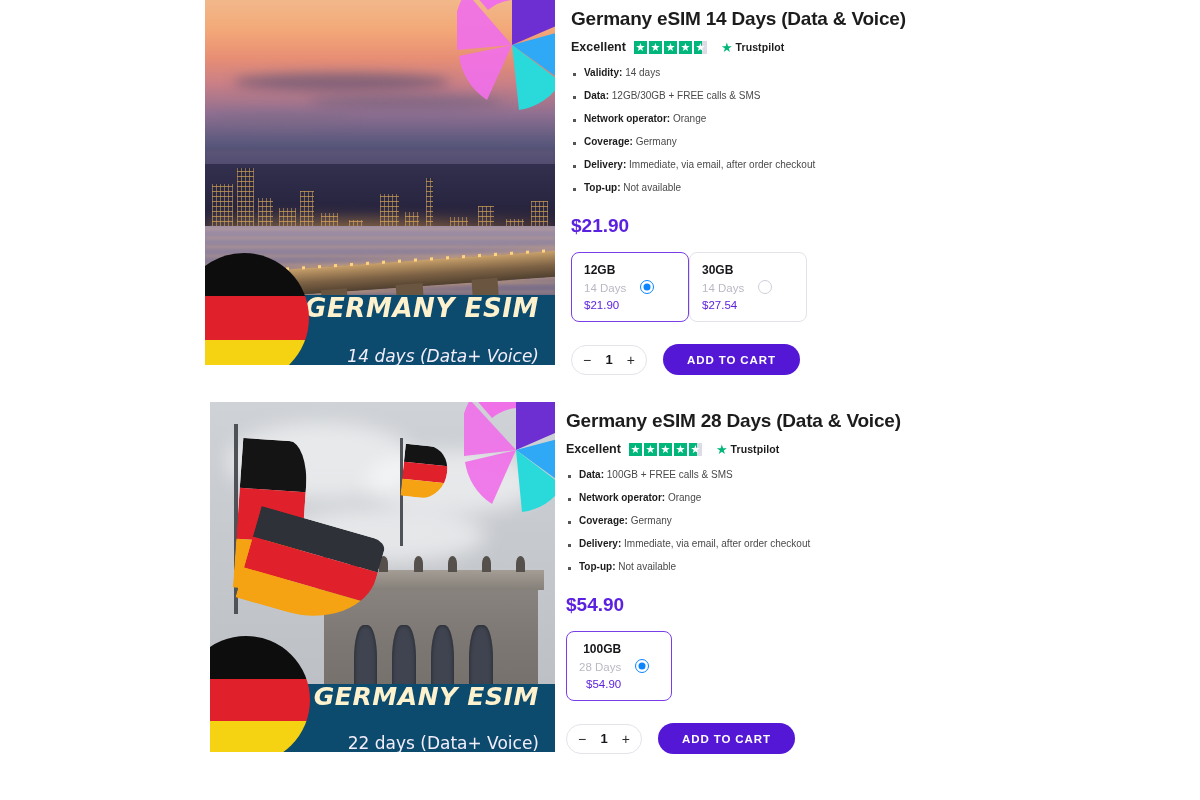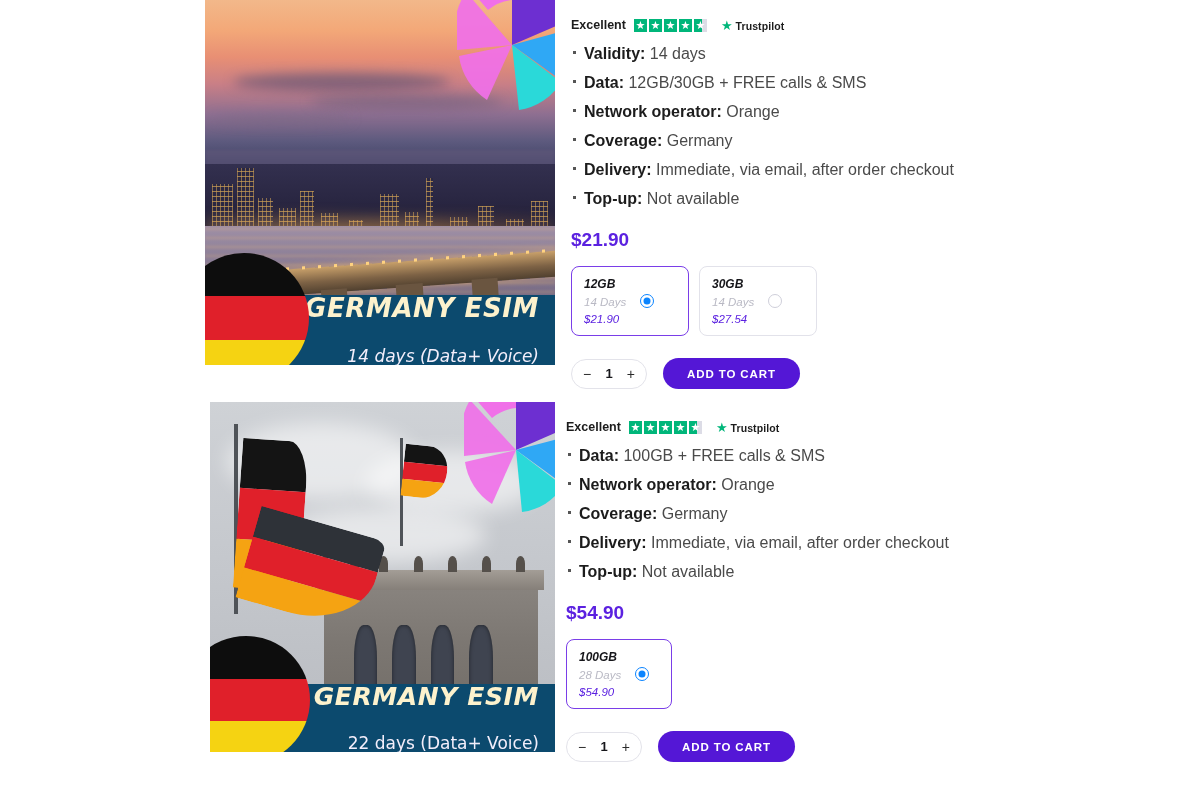--- a/index.html
+++ b/index.html
@@ -152,52 +152,52 @@
   .fc-black { top:0;      background:#0d0d0d; }
   .fc-red   { top:33.3%;  background:#e0202a; }
   .fc-gold  { top:66.6%;  background:#f5d312; }
 
   
   .prod-title {
     font-size:19px; font-weight:700; color:#1c1c1c;
     letter-spacing:-.2px; margin:0;
   }
 
-  .rating-row { display:flex; align-items:flex-end; gap:8px; }
+  .rating-row { display:flex; align-items:center; gap:8px; }
   .rating-word { font-size:12.5px; font-weight:700; color:#1c1c1c; }
   .stars { display:flex; gap:2px; }
   .star-box {
     width:13px; height:13px; background:#00b67a; position:relative;
     display:flex; align-items:center; justify-content:center;
   }
   .star-box.partial { background:#dcdce6; }
   .star-box.partial .fillpart {
     position:absolute; left:0; top:0; height:100%; background:#00b67a;
   }
   .star-glyph {
     position:relative; color:#fff; font-size:11px; line-height:1;
   }
   .tp-logo { display:flex; align-items:center; gap:3px; margin-left:6px; }
   .tp-star { color:#00b67a; font-size:13px; line-height:1; }
   .tp-name { font-size:10.5px; color:#1c1c1c; font-weight:600; letter-spacing:.1px; }
 
   .spec-list { list-style:none; margin:0; padding:0; }
   .spec-item {
-    position:relative; padding-left:13px; font-size:16px;
+    position:relative; padding-left:13px; font-size:10px;
     color:#4a4a4a; line-height:1;
   }
   .spec-item::before {
     content:""; position:absolute; left:2px; top:5px;
     width:3px; height:3px; background:#555;
   }
   .spec-label { font-weight:700; color:#1c1c1c; }
 
   .price { font-size:19px; font-weight:700; color:#5b21e0; }
 
-  .variants { display:flex; gap:10px;font-style:italic; }
+  .variants { display:flex; gap:0; }
   .variant {
     border:1px solid #e2e2ea; border-radius:8px;
     background:#fff; display:flex; align-items:center;
     padding:10px 12px; gap:14px;
   }
   .variant.selected { border:1.6px solid #7a3ee8; }
   .variant-text { display:flex; flex-direction:column; gap:5px; }
   .v-size  { font-size:12px; font-weight:700; color:#16161a; }
   .v-days  { font-size:11.5px; color:#b9b9c4; }
   .v-price { font-size:11.5px; color:#5b21e0; }
@@ -294,20 +294,21 @@
         <div class="flag-circle" style="left:-26px; bottom:-18px; width:130px; height:130px;">
           <i class="fc-black"></i>
             <i class="fc-red"></i>
             <i class="fc-gold"></i>
         </div>
       </div>
     </div>
 
     <div class="info-col" style="margin-left:16px; padding-top:8px; width:620px;">
 
+      <h2 class="prod-title">Germany eSIM 14 Days (Data &amp; Voice)</h2>
 
       <div class="rating-row" style="margin-top:10px;">
         <span class="rating-word">Excellent</span>
         <span class="stars">
           <span class="star-box">
               <span class="star-glyph">★</span>
             </span>
           <span class="star-box">
               <span class="star-glyph">★</span>
             </span>
@@ -451,20 +452,21 @@
         <div class="flag-circle" style="left:-28px; bottom:-12px; width:128px; height:128px;">
           <i class="fc-black"></i>
             <i class="fc-red"></i>
             <i class="fc-gold"></i>
         </div>
       </div>
     </div>
 
     <div class="info-col" style="margin-left:11px; padding-top:8px; width:620px;">
 
+      <h2 class="prod-title">Germany eSIM 28 Days (Data &amp; Voice)</h2>
 
       <div class="rating-row" style="margin-top:10px;">
         <span class="rating-word">Excellent</span>
         <span class="stars">
           <span class="star-box">
               <span class="star-glyph">★</span>
             </span>
           <span class="star-box">
               <span class="star-glyph">★</span>
             </span>
@@ -503,21 +505,21 @@
           <span>Immediate, via email, after order checkout</span>
         </li>
         <li class="spec-item">
           <span class="spec-label">Top-up:</span>
           <span>Not available</span>
         </li>
       </ul>
 
       <div class="price" style="margin-top:22px;">$54.90</div>
 
-      <div class="variants" style="margin-top:15px;">
+      <div class="variants" style="margin-top:15px;text-align:right;">
         <div class="variant selected" style="width:106px;">
           <div class="variant-text">
             <span class="v-size">100GB</span>
             <span class="v-days">28 Days</span>
             <span class="v-price">$54.90</span>
           </div>
           <span class="radio on"></span>
         </div>
       </div>
 

